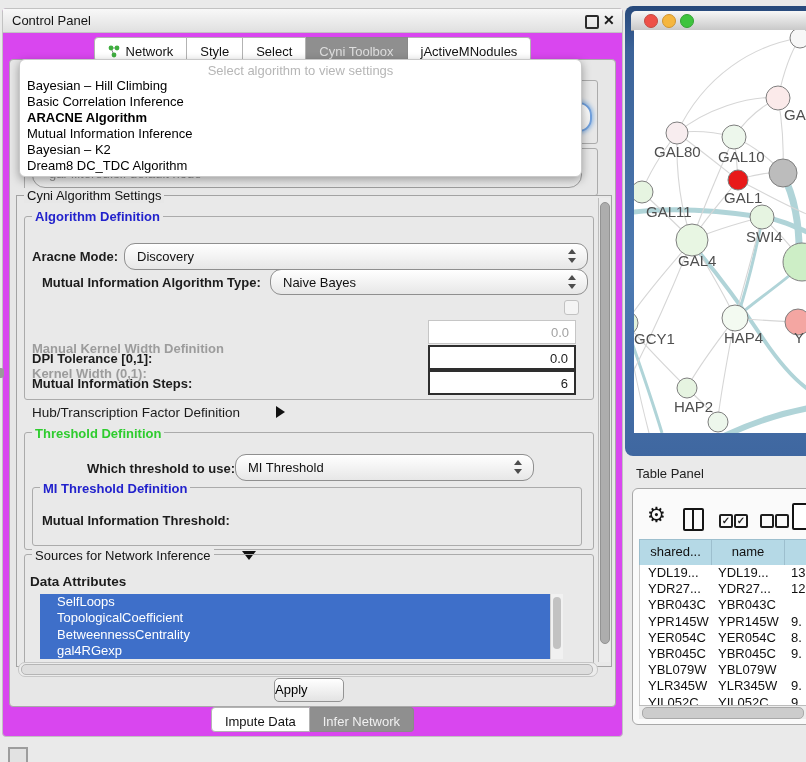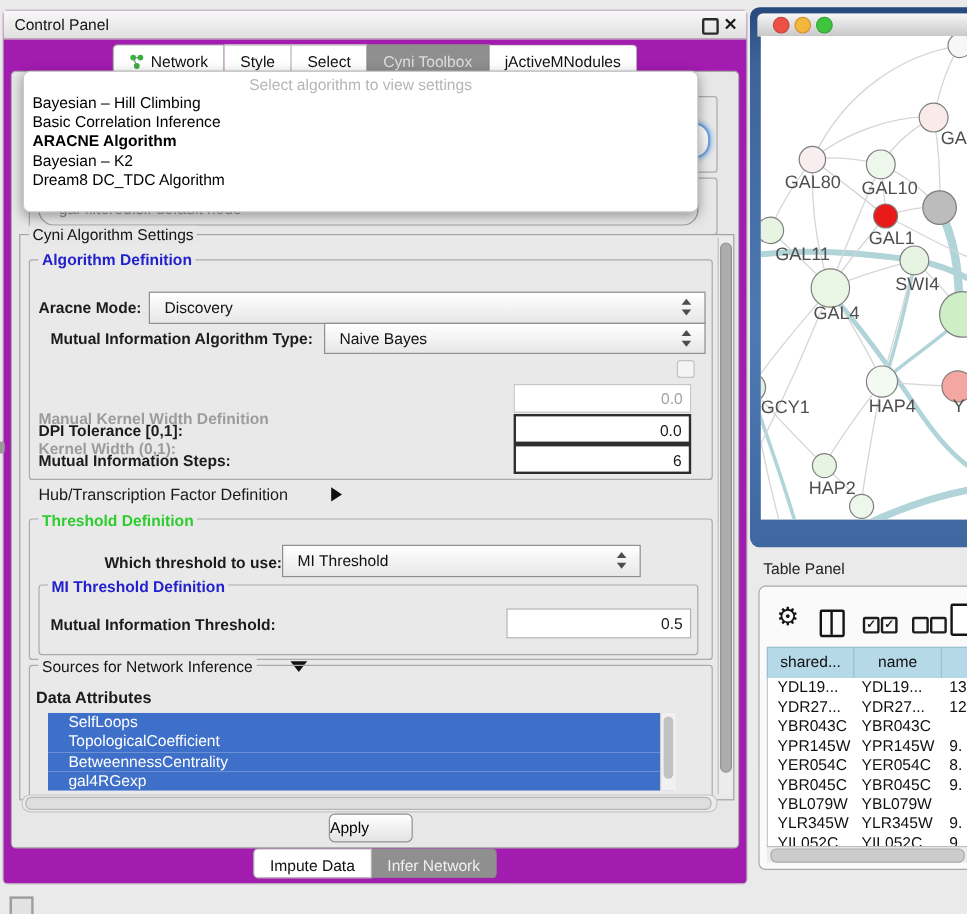--- a/index.html
+++ b/index.html
@@ -1,21 +1,21 @@
 <!DOCTYPE html>
 <html><head>
 <meta charset="utf-8">
 <style>
   html,body{margin:0;padding:0;}
   .stage{position:relative;width:806px;height:762px;overflow:hidden;background:#eaeaea;
          font-family:"Liberation Sans",sans-serif;font-size:13px;color:#1c1c1c;}
   .r{position:absolute;}
 
   
-  .cp{left:2px;top:8px;width:619px;height:727px;background:#a21caf;border:1px solid #c2c2c2;border-radius:4px;}
+  .cp{left:2px;top:8px;width:619px;height:727px;background:#d946ef;border:1px solid #c2c2c2;border-radius:4px;}
   .cp-titlebar{left:0;top:0;width:100%;height:23px;background:linear-gradient(#f8f8f8,#e0e0e0);
                border-bottom:1px solid #c3c3c3;}
   .cp-title{left:9px;top:4px;font-size:13px;color:#141414;}
   .float-btn{left:582px;top:6px;width:10px;height:10px;border:2px solid #2b2b2b;border-radius:2px;background:transparent;}
   .close-btn{left:600px;top:3px;font-size:14px;font-weight:bold;color:#1a1a1a;}
 
   
   .tabbar{left:0;top:28px;width:100%;height:24px;display:flex;justify-content:center;}
   .tab{background:#ffffff;border:1px solid #b3b3b3;border-left:none;padding:3px 13px 0 13px;height:20px;
        font-size:13px;color:#111;display:flex;align-items:center;gap:5px;}
@@ -42,21 +42,21 @@
   .popup-header{display:block;text-align:center;color:#b6b6b6;font-size:13px;padding-top:3px;height:15px;}
   .popup-item{display:block;padding:0 0 0 7px;font-size:13px;line-height:16.1px;color:#000;}
   .popup-item.bold{font-weight:bold;}
 
   
   .settings{left:6px;top:135px;width:594px;height:470px;border:1px solid #a3a3a3;background:#e9e9e9;}
   .settings-title{left:14px;top:128px;background:#e7e7e7;padding:0 3px;font-size:13px;color:#141414;z-index:2;}
   .group-title{position:absolute;background:#e9e9e9;padding:0 3px;font-size:13px;font-weight:bold;z-index:2;}
   .lbl{font-weight:bold;color:#1c1c1c;font-size:13px;}
   .lbl.dis{color:#9c9c9c;margin-top:40px;}
-  .combo{border:1px solid #8f8f8f;border-radius:0;background:linear-gradient(#ffffff,#e7e7e7);}
+  .combo{border:1px solid #8f8f8f;border-radius:11px;background:linear-gradient(#ffffff,#e7e7e7);}
   .combo .val{position:absolute;left:12px;top:5px;font-size:13px;color:#111;}
   .spin{position:absolute;right:10px;top:5px;width:9px;height:14px;}
   .spin i{position:absolute;left:0;width:0;height:0;border-left:4px solid transparent;border-right:4px solid transparent;}
   .spin .up{top:0;border-bottom:5px solid #4d4d4d;}
   .spin .dn{bottom:0;border-top:5px solid #4d4d4d;}
   .field{background:#ffffff;border:1px solid #b0b0b0;text-align:right;font-size:13px;}
   .field span{position:absolute;right:6px;top:4px;}
   .field.dark{border:2px solid #2e2e2e;}
   .field.dis{border:1px solid #c6c6c6;color:#a2a2a2;}
   .checkbox{width:13px;height:13px;border:1px solid #c2c2c2;border-radius:3px;background:#f4f4f4;}
@@ -159,20 +159,21 @@
       <div class="r groupbox g2"></div>
       <div class="r combo-bg">
         <span>gal-filtered.sif default node</span>
       </div>
 
       <div class="r popup">
         <span class="popup-header">Select algorithm to view settings</span>
         <span class="popup-item">Bayesian – Hill Climbing</span>
         <span class="popup-item">Basic Correlation Inference</span>
         <span class="popup-item bold">ARACNE Algorithm</span>
+        <span class="popup-item">Mutual Information Inference</span>
         <span class="popup-item">Bayesian – K2</span>
         <span class="popup-item">Dream8 DC_TDC Algorithm</span>
       </div>
 
       <span class="r settings-title">Cyni Algorithm Settings</span>
       <div class="r settings"></div>
 
       <span class="group-title" style="left:22px;top:149px;color:#2222cc;">Algorithm Definition</span>
       <div class="r groupbox" style="left:14px;top:156px;width:568px;height:182px;"></div>
 
@@ -223,23 +224,20 @@
         <span class="val">MI Threshold</span>
         <span class="spin">
             <i class="up"></i>
             <i class="dn"></i>
           </span>
       </div>
 
       <span class="group-title" style="left:30px;top:421px;color:#2222cc;">MI Threshold Definition</span>
       <div class="r groupbox" style="left:22px;top:427px;width:548px;height:57px;"></div>
       <span class="r lbl" style="left:32px;top:453px;">Mutual Information Threshold:</span>
-      <div class="r field" style="left:412px;top:447px;width:152px;height:23px;">
-        <span>0.5</span>
-      </div>
 
       <span class="group-title" style="left:22px;top:488px;color:#141414;font-weight:normal;">Sources for Network Inference</span>
       <span class="r tri-down" style="left:232px;top:491px;"></span>
       <div class="r groupbox" style="left:14px;top:494px;width:568px;height:112px;"></div>
       <span class="r lbl" style="left:20px;top:514px;font-size:13.5px;">Data Attributes</span>
 
       <div class="r attr-list">
         <span class="attr-item">SelfLoops</span>
         <span class="attr-item">TopologicalCoefficient</span>
         <span class="attr-item">BetweennessCentrality</span>

